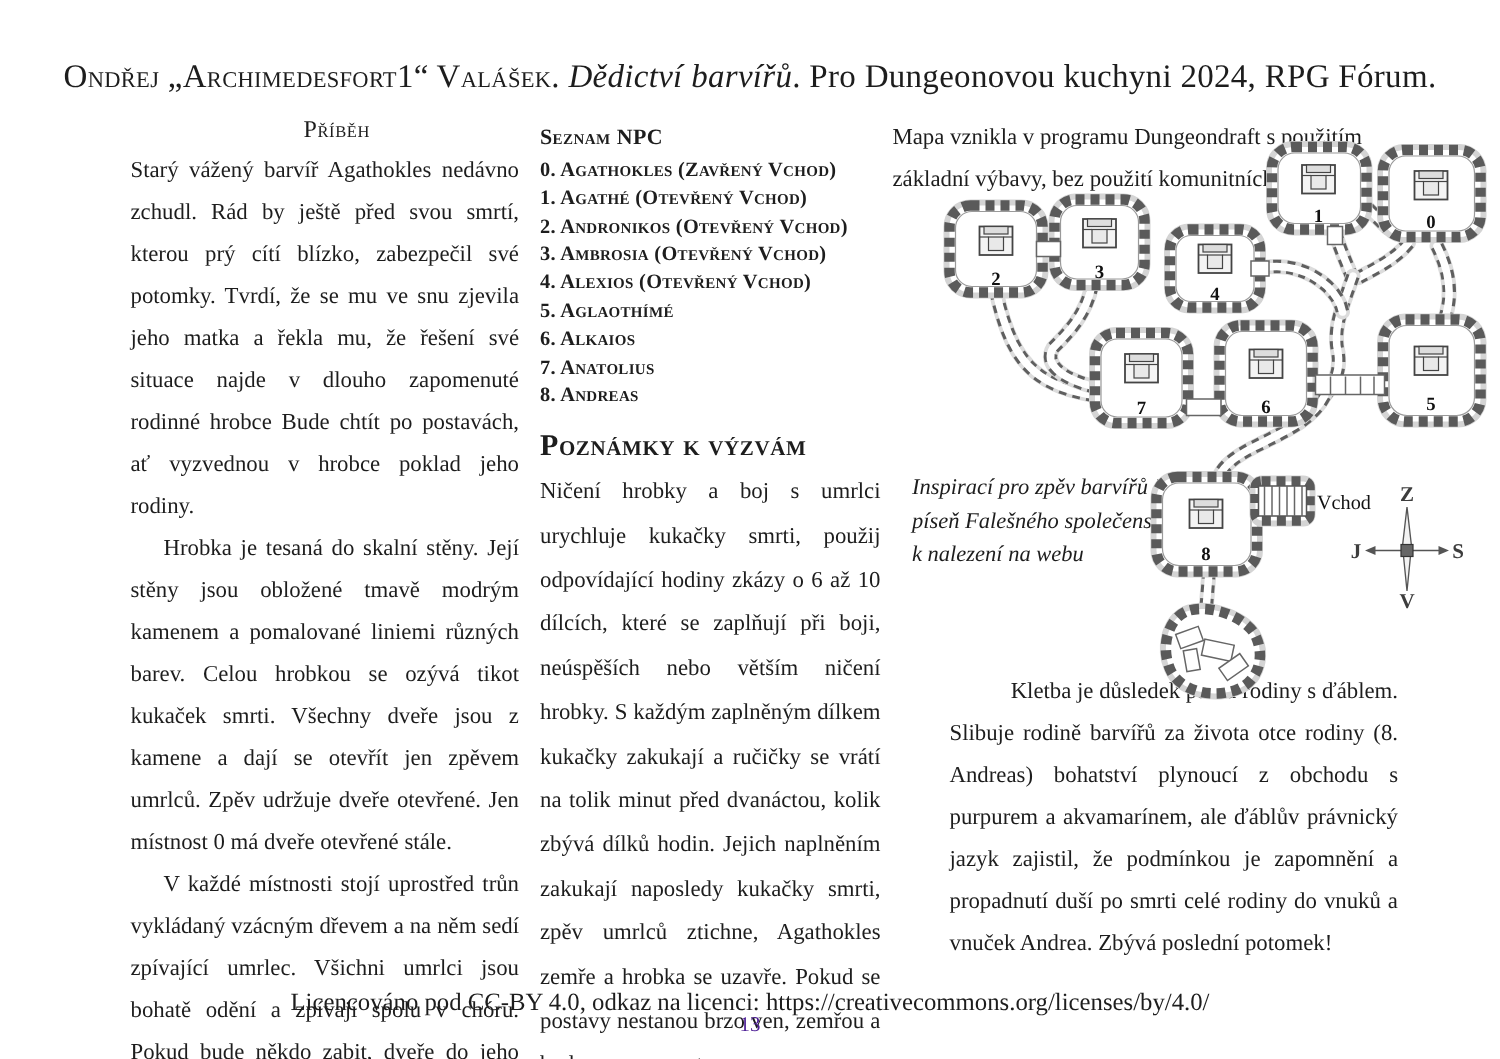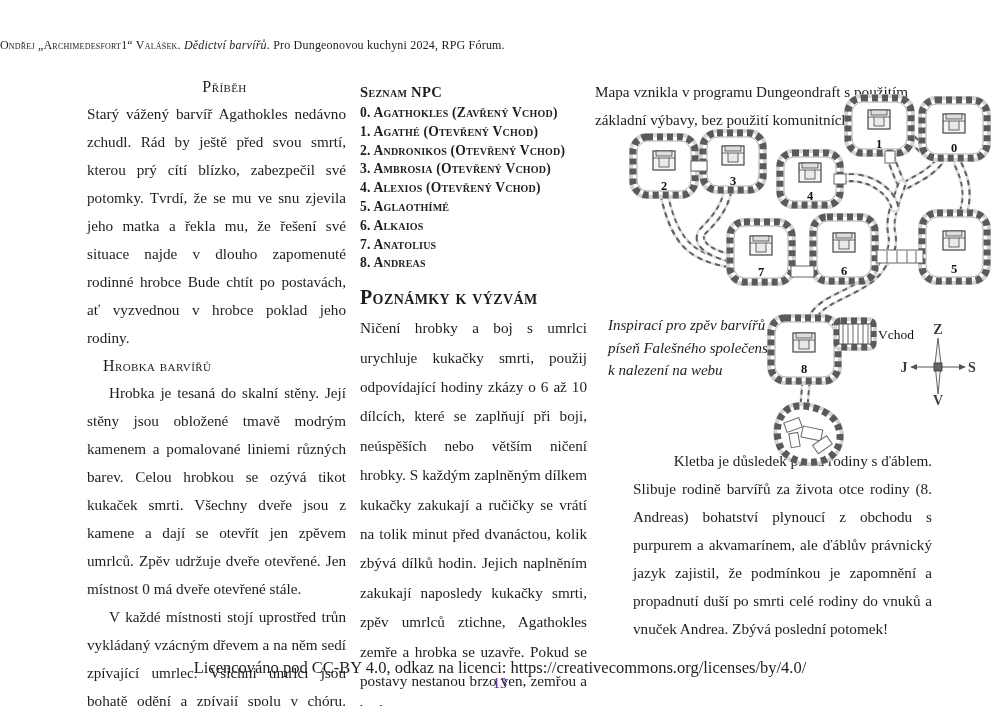--- a/index.html
+++ b/index.html
@@ -3,21 +3,21 @@
 <meta charset="utf-8">
 <style>
   html,body{margin:0;padding:0;background:#ffffff;}
   body{
     width:1000px;height:706px;position:relative;overflow:hidden;
     font-family:"Liberation Serif","DejaVu Serif",serif;
     color:#1d1d1d;
   }
   .abs{position:absolute;}
   
-  .doc-title{top:38px;left:0;width:1000px;font-size:12px;letter-spacing:.2px;}
+  .doc-title{top:38px;left:0;width:1000px;text-align:center;font-size:22px;letter-spacing:.2px;}
   .sc{font-variant:small-caps;}
   .it{font-style:italic;}
   
   .col1{left:87px;top:76px;width:259px;}
   .col2{left:360px;top:84px;width:227px;}
   .col3-note{left:595px;top:78px;width:322px;}
   .heading{font-variant:small-caps;font-weight:400;font-size:16px;letter-spacing:.4px;margin:0 0 4px 16px;}
   .heading.center{text-align:center;}
   .body-p{font-size:15.2px;line-height:28px;text-align:justify;margin:0;}
   .body-p.indent{text-indent:22px;}
@@ -52,21 +52,20 @@
 
 <div class="abs doc-title">
   <span class="sc">Ondřej „Archimedesfort1“ Valášek.</span>
   <span> </span>
   <span class="it">Dědictví barvířů</span><span>. Pro Dungeonovou kuchyni 2024, RPG Fórum.</span>
 </div>
 
 <div class="abs col1">
   <div class="heading center">Příběh</div>
   <p class="body-p">Starý vážený barvíř Agathokles nedávno zchudl. Rád by ještě před svou smrtí, kterou prý cítí blízko, zabezpečil své potomky. Tvrdí, že se mu ve snu zjevila jeho matka a řekla mu, že řešení své situace najde v dlouho zapomenuté rodinné hrobce Bude chtít po postavách, ať vyzvednou v hrobce poklad jeho rodiny.</p>
-  <div class="heading" style="margin-top:5px;">Hrobka barvířů</div>
   <p class="body-p indent">Hrobka je tesaná do skalní stěny. Její stěny jsou obložené tmavě modrým kamenem a pomalované liniemi různých barev. Celou hrobkou se ozývá tikot kukaček smrti. Všechny dveře jsou z kamene a dají se otevřít jen zpěvem umrlců. Zpěv udržuje dveře otevřené. Jen místnost 0 má dveře otevřené stále.</p>
   <p class="body-p indent">V každé místnosti stojí uprostřed trůn vykládaný vzácným dřevem a na něm sedí zpívající umrlec. Všichni umrlci jsou bohatě odění a zpívají spolu v chóru. Pokud bude někdo zabit, dveře do jeho místnosti se zavřou. Navíc nikdy neopustí svou místnost.</p>
 
 </div>
 
 <div class="abs col2">
   <div class="npc-head">Seznam NPC</div>
   <div class="npc-item">0. Agathokles (Zavřený Vchod)</div>
   <div class="npc-item">1. Agathé (Otevřený Vchod)</div>
   <div class="npc-item">2. Andronikos (Otevřený Vchod)</div>

